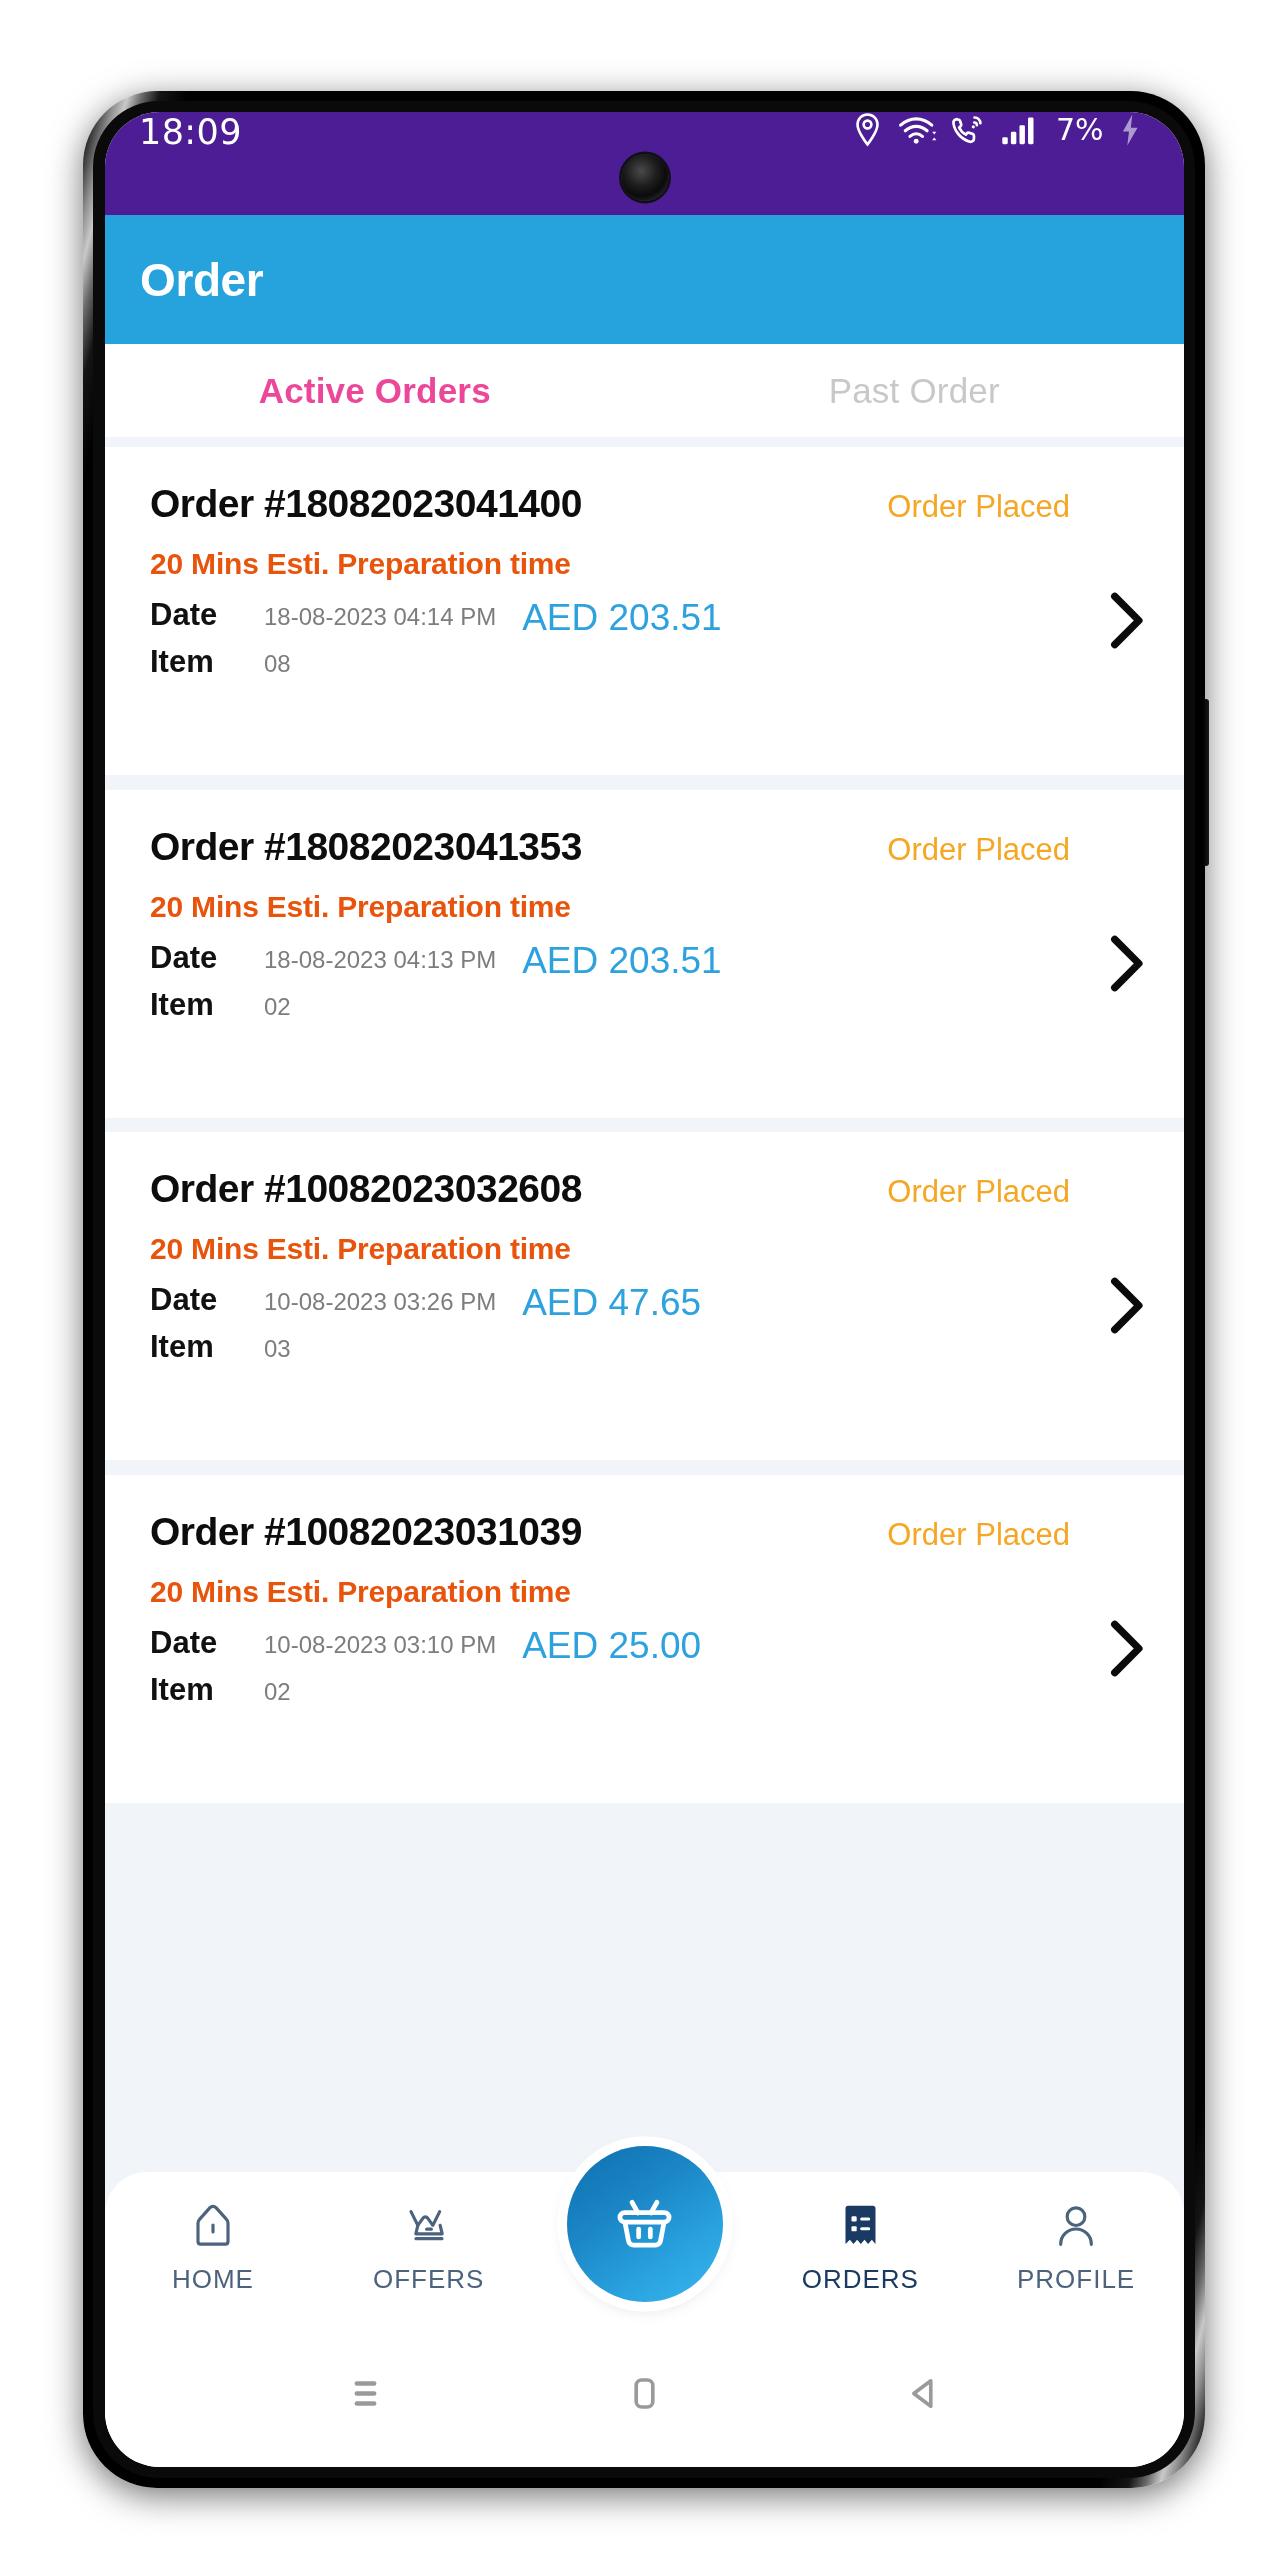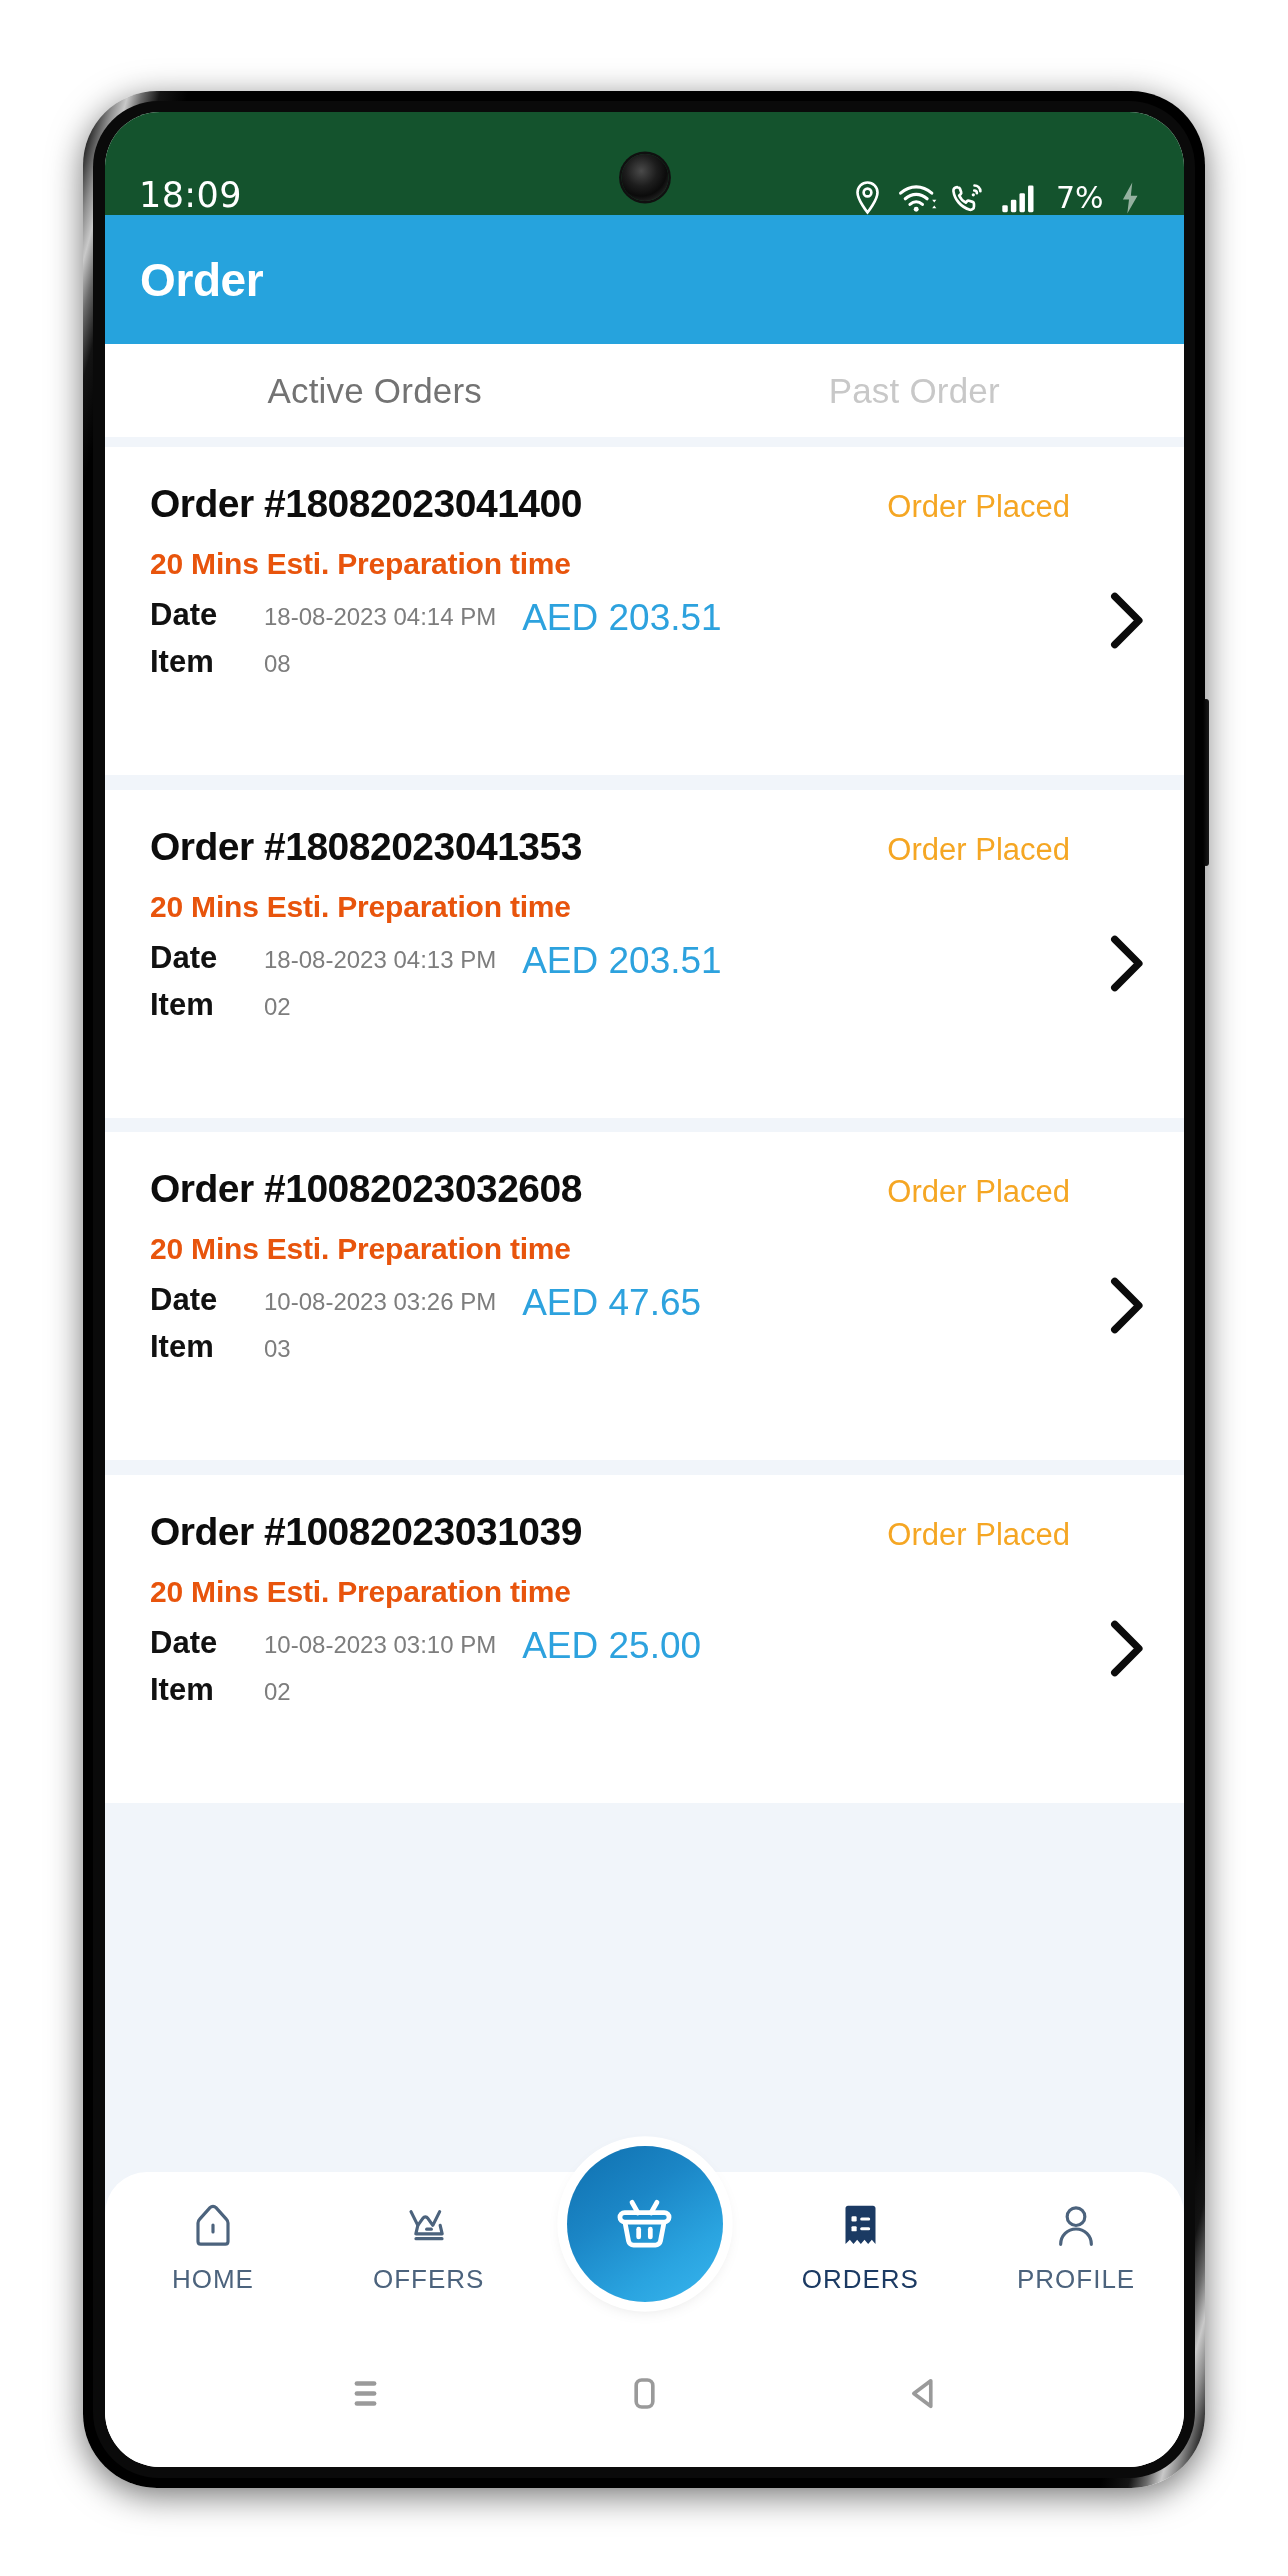--- a/index.html
+++ b/index.html
@@ -66,23 +66,23 @@
     background: #ffffff;
     display: flex;
     flex-direction: column;
   }
 
   
   #status-bar {
     position: relative;
     height: 103px;
     flex: 0 0 103px;
-    background: #14532d;
-    display: flex;
-    align-items: flex-end;
+    background: #4c1d95;
+    display: flex;
+    align-items: flex-start;
     justify-content: space-between;
     padding: 0 42px 0 34px;
   }
   #status-time {
     color: #ffffff;
     font-size: 35px;
     font-weight: 400;
     letter-spacing: 0.4px;
     font-family: "DejaVu Sans", sans-serif;
   }
@@ -134,21 +134,21 @@
   }
   .tab {
     flex: 1;
     display: flex;
     align-items: center;
     justify-content: center;
     font-size: 35px;
     font-weight: 400;
     letter-spacing: 0.2px;
   }
-  .tab.active { color: #737373; }
+  .tab.active { color: #ec4899; font-weight: bold; }
   .tab.inactive { color: #c8c8c8; }
 
   
   #order-list {
     flex: 1 1 auto;
     background: #f1f5fa;
     display: flex;
     flex-direction: column;
     gap: 14.5px;
     padding-top: 10px;

